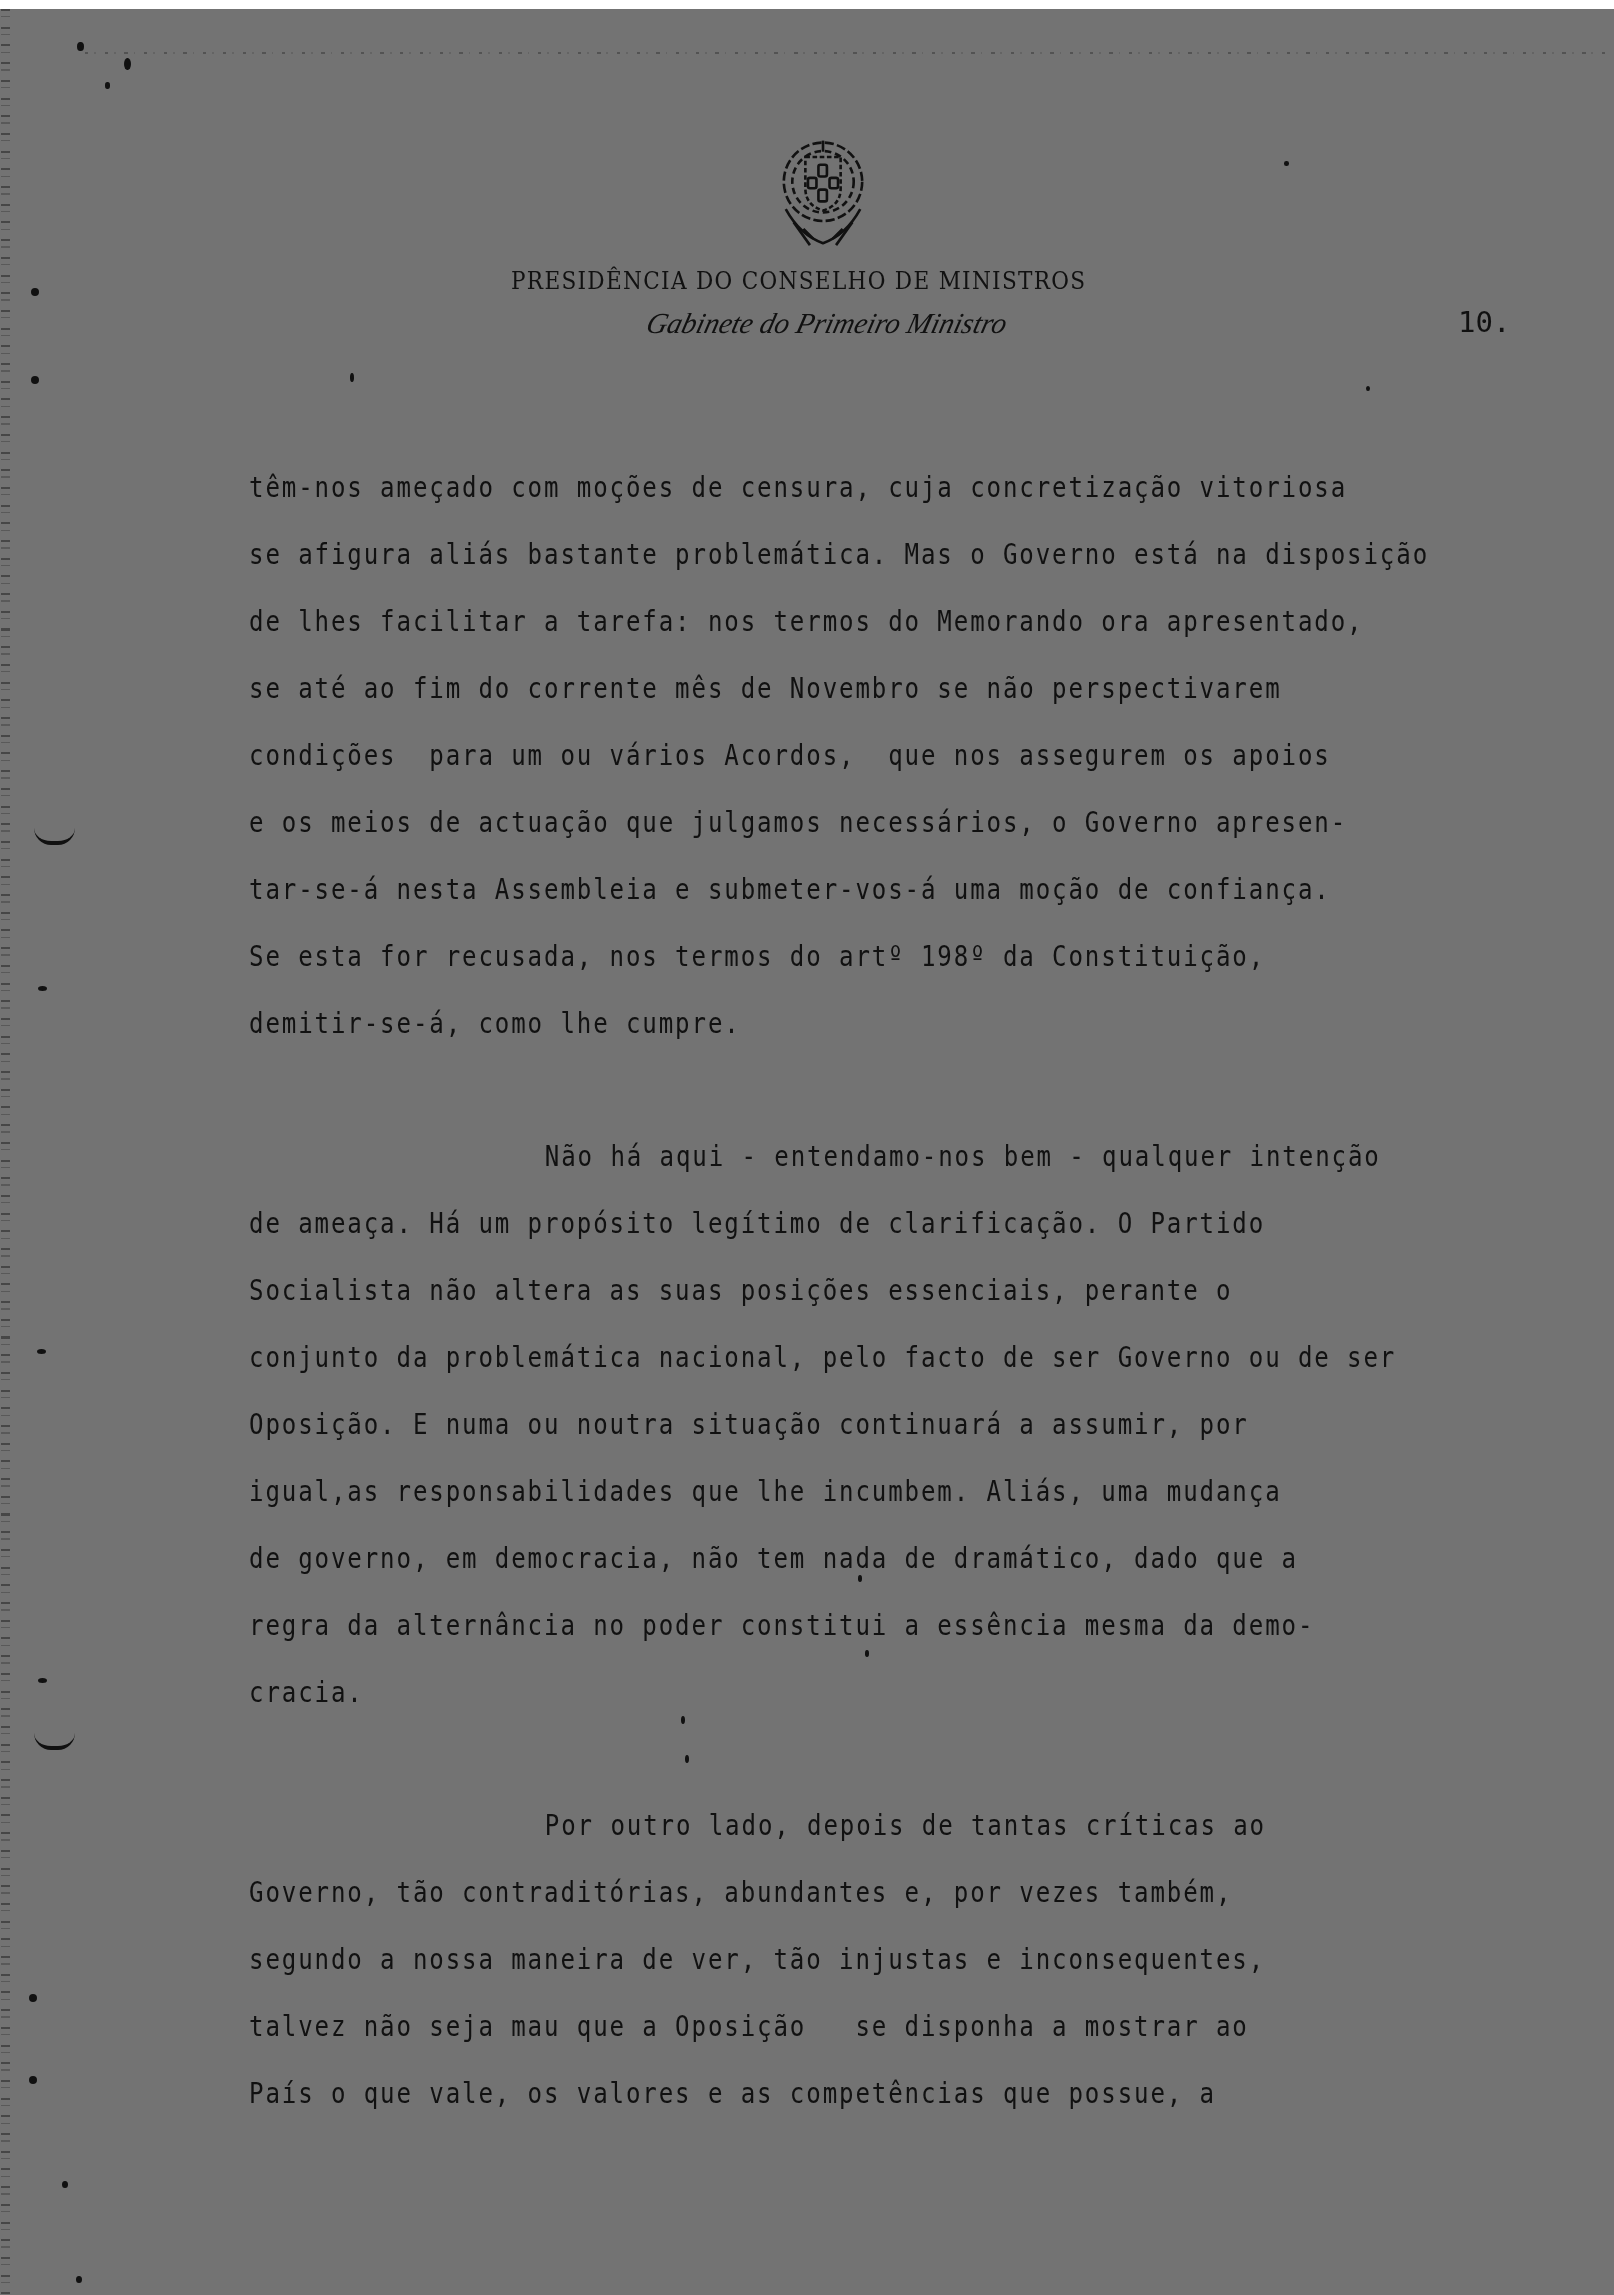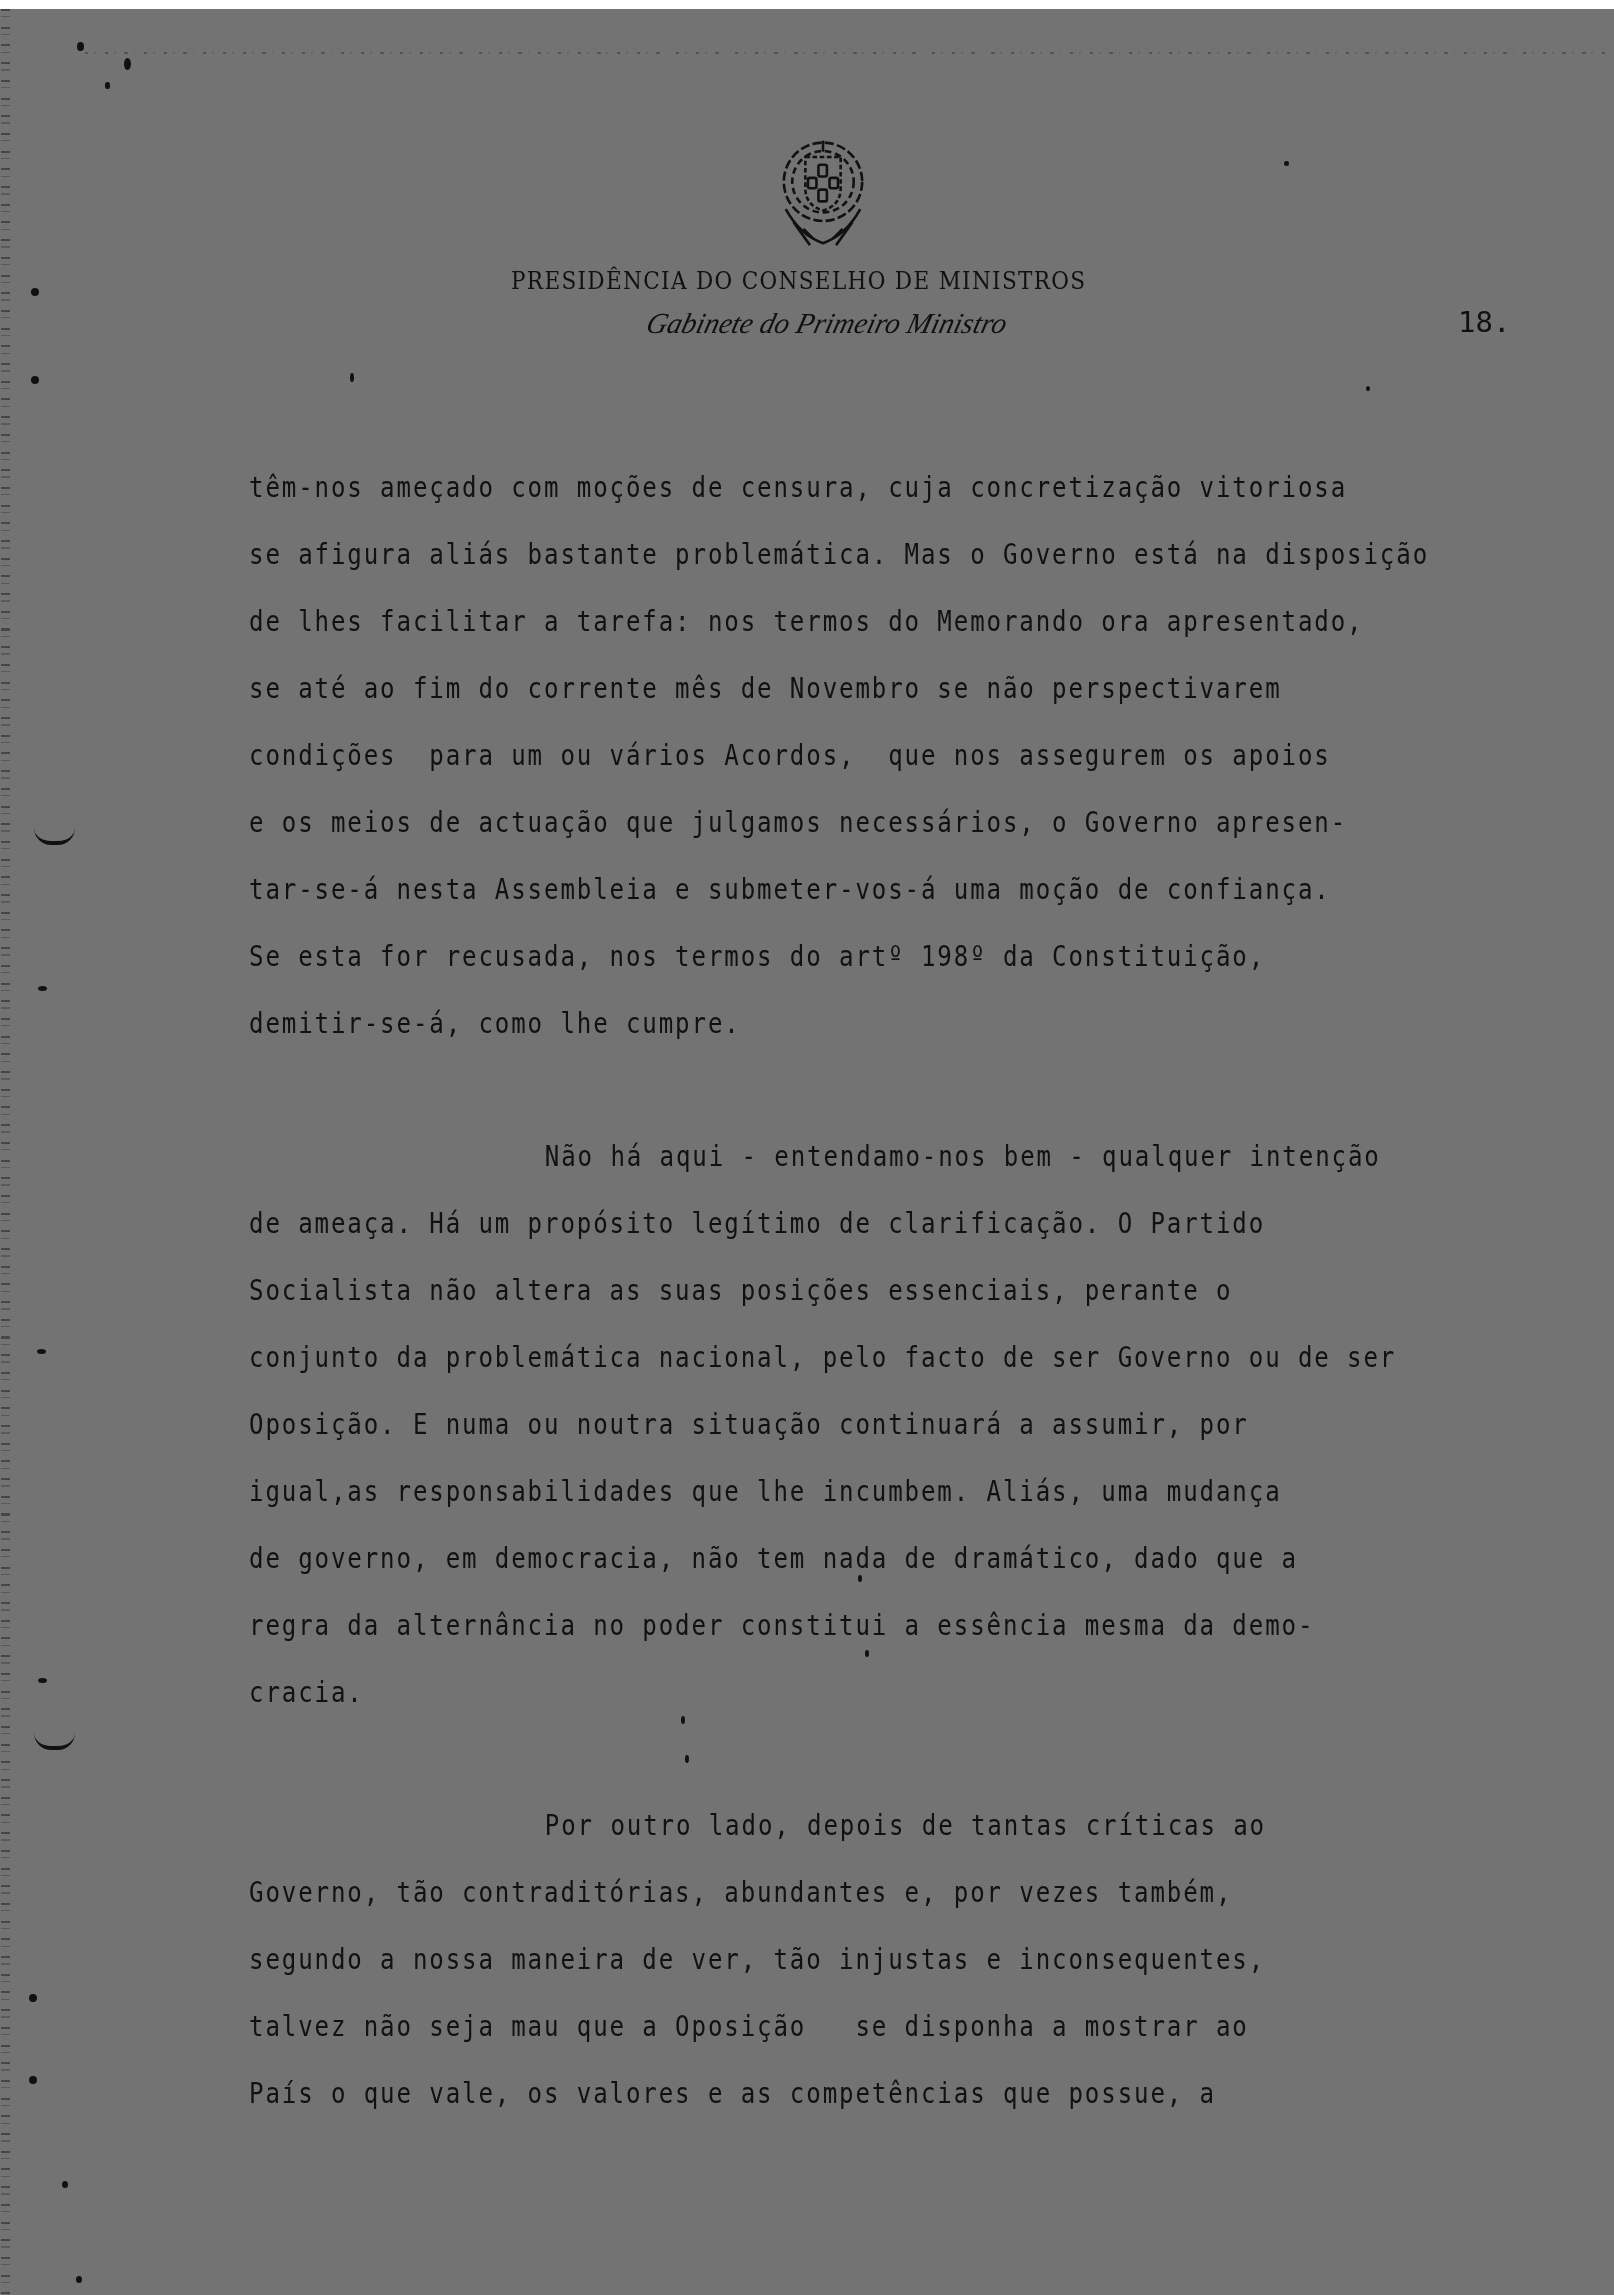--- a/index.html
+++ b/index.html
@@ -148,21 +148,21 @@
       <rect x="85" y="62" width="13" height="16" rx="3"></rect>
       <path d="M75 5 V22"></path>
       <path d="M18 110 Q40 150 75 162 Q110 150 132 110"></path>
       <path d="M30 130 L55 165 M120 130 L95 165"></path>
       <path d="M45 140 L60 155 M105 140 L90 155"></path>
     </g>
   </svg>
 
   <div class="org-name">PRESIDÊNCIA DO CONSELHO DE MINISTROS</div>
   <div class="org-subtitle">Gabinete do Primeiro Ministro</div>
-  <div class="page-number">18.</div>
+  <div class="page-number">10.</div>
 
   <div class="body-text">
 
     <div>
       <p>têm-nos ameçado com moções de censura, cuja concretização vitoriosa</p>
       <p>se afigura aliás bastante problemática. Mas o Governo está na disposição</p>
       <p>de lhes facilitar a tarefa: nos termos do Memorando ora apresentado,</p>
       <p>se até ao fim do corrente mês de Novembro se não perspectivarem</p>
       <p>condições  para um ou vários Acordos,  que nos assegurem os apoios</p>
       <p>e os meios de actuação que julgamos necessários, o Governo apresen-</p>

